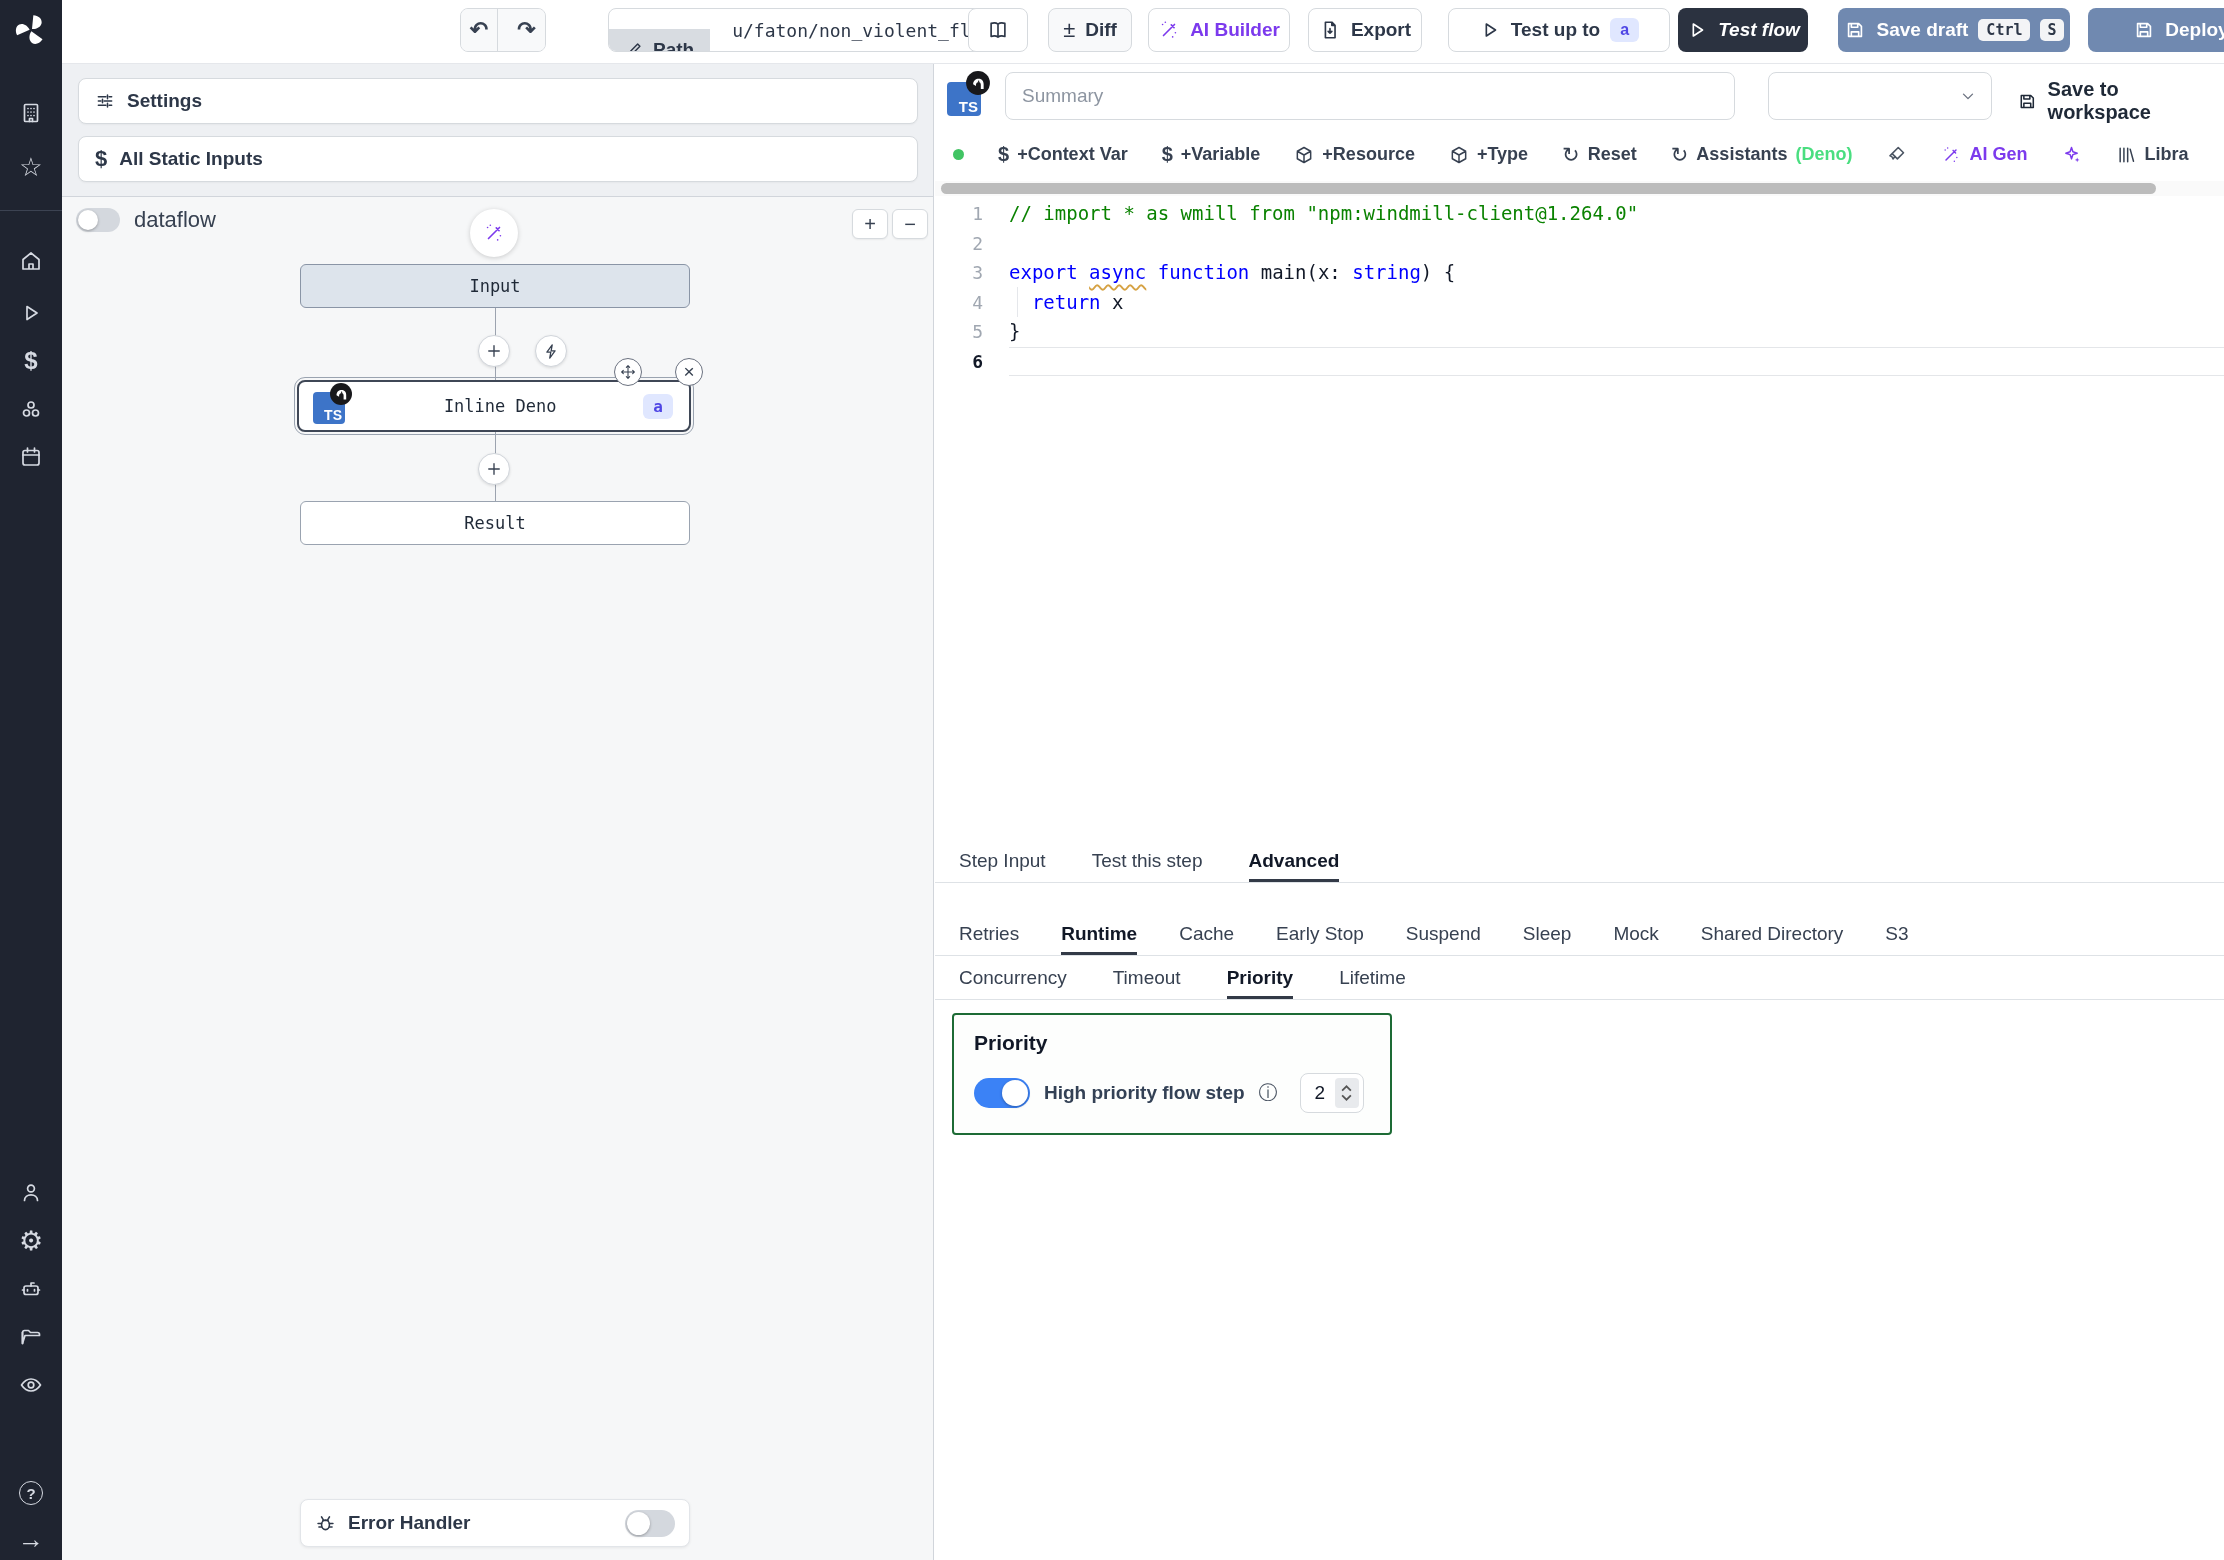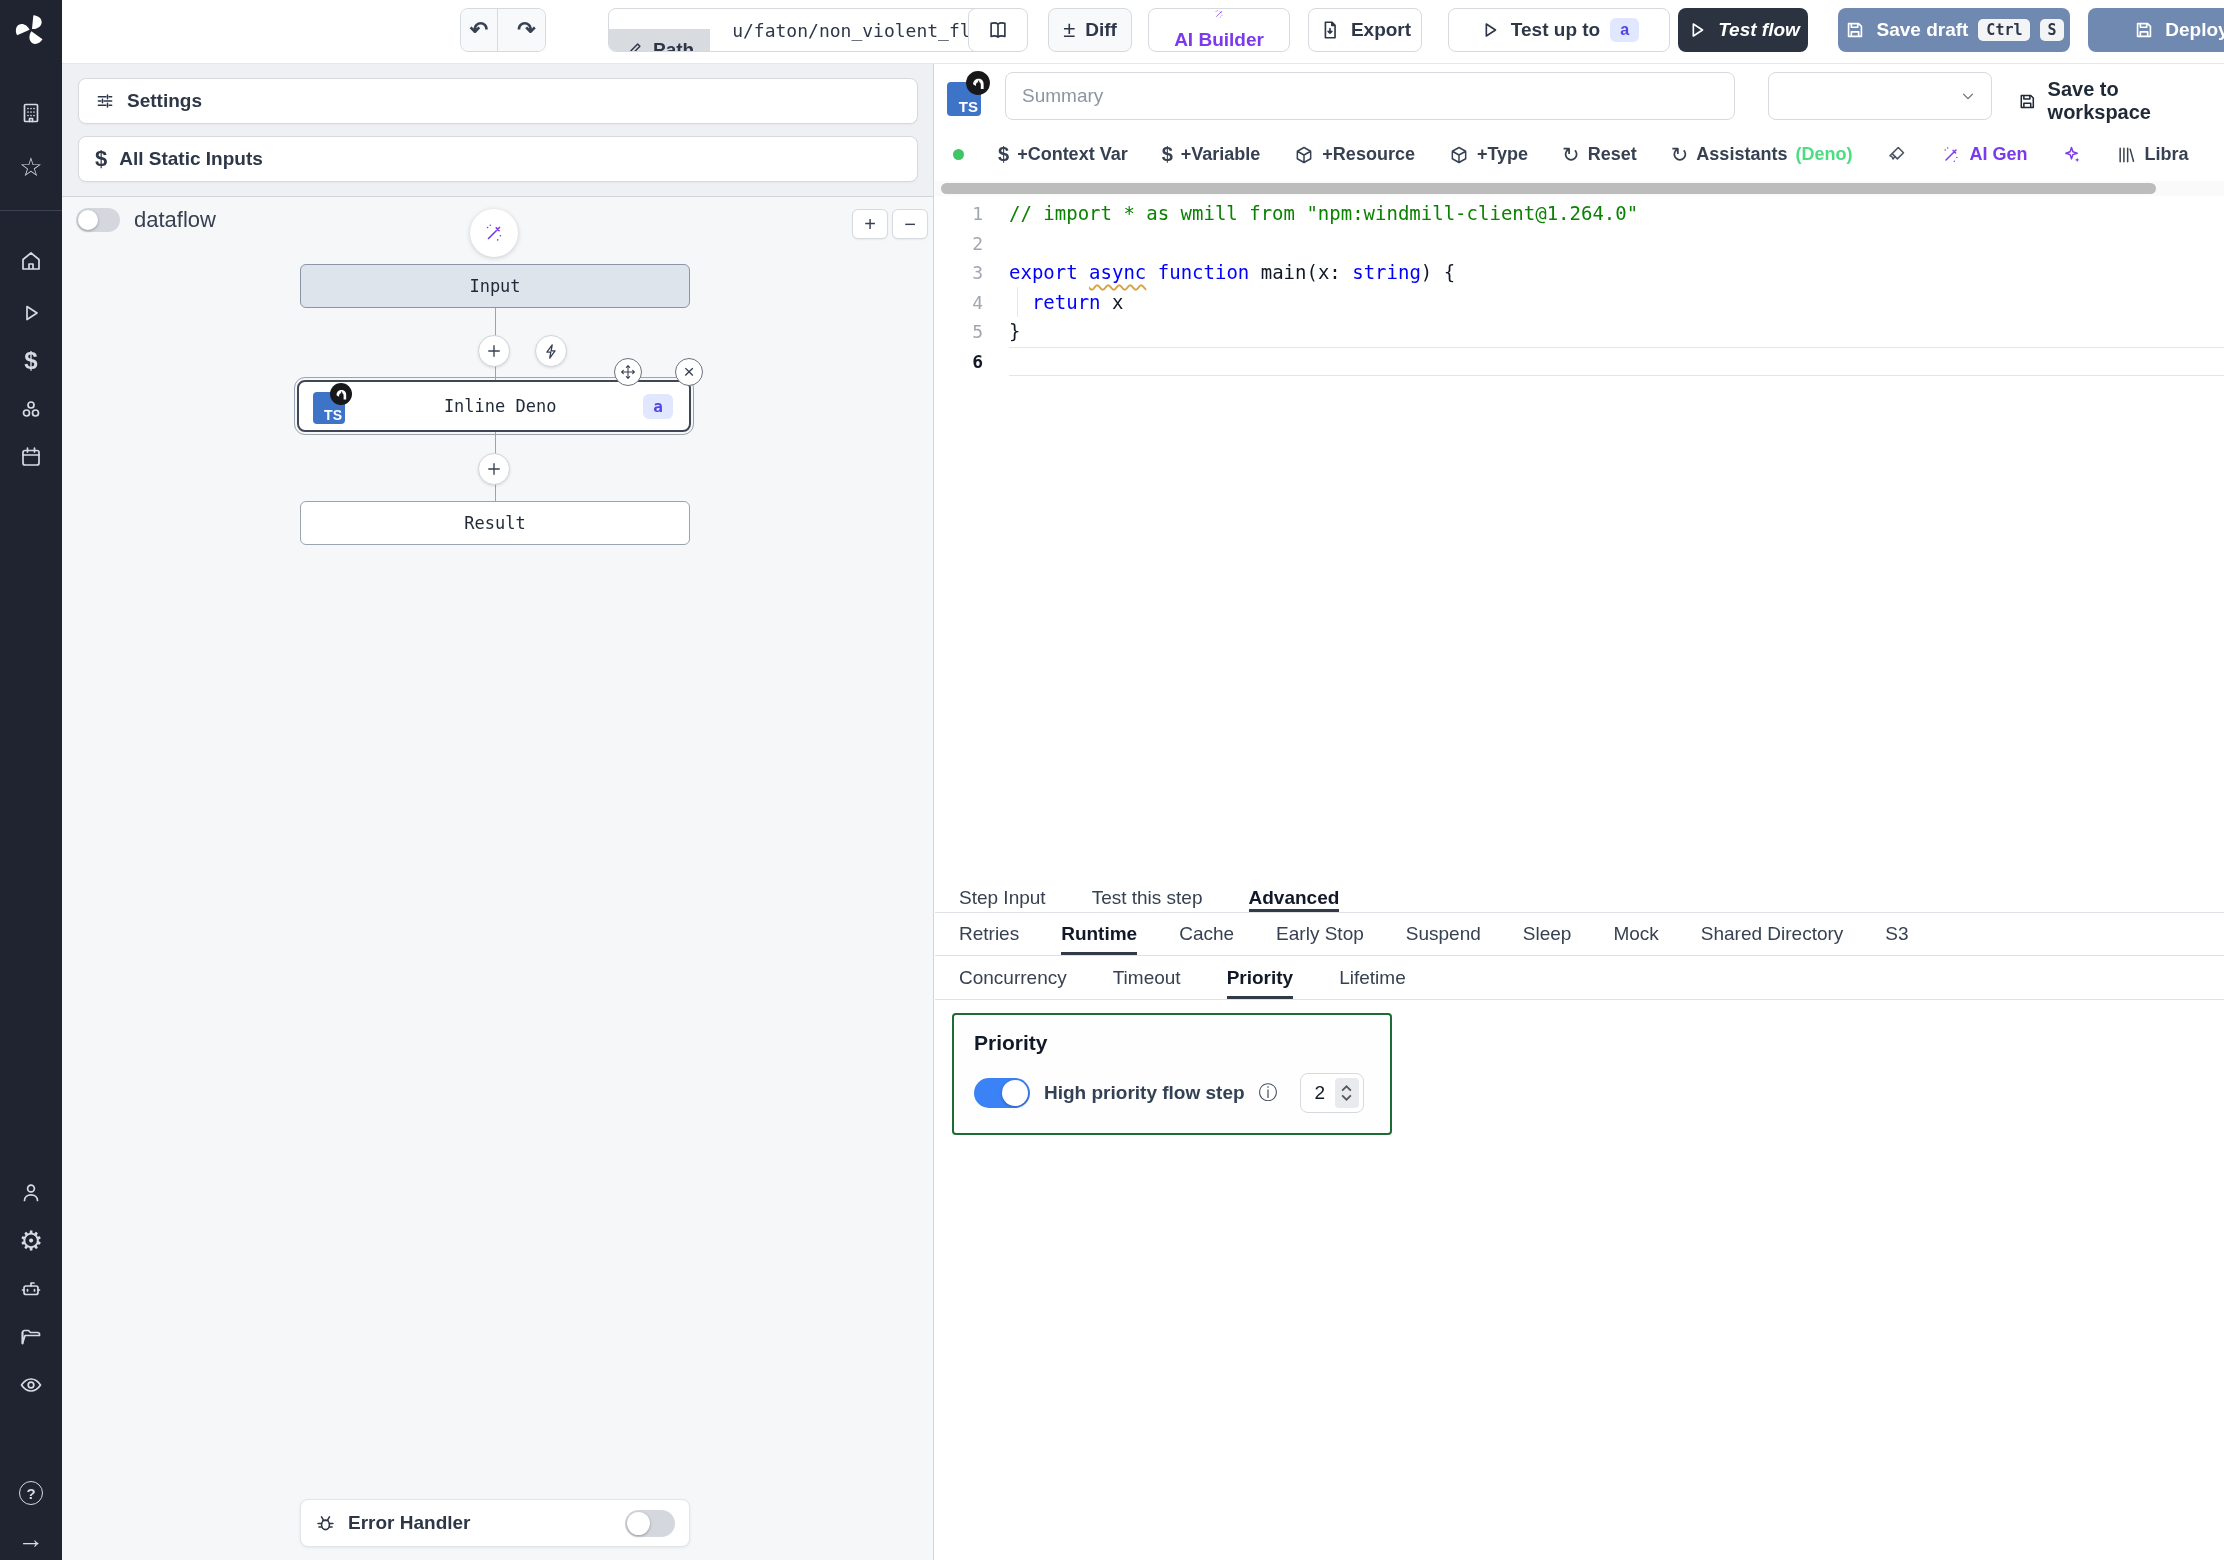--- a/index.html
+++ b/index.html
@@ -22,21 +22,21 @@
   .btn-soft { background:#f8f9fa; }
   .flow-summary-input { left:18px; width:360px; border:1px solid #d6dade; border-radius:8px; padding:0 16px; font-size:19px; font-weight:500; color:#334155; justify-content:flex-start; background:#fff; height:44px; position:absolute; top:8px; display:flex; align-items:center; font-family:"Liberation Sans",sans-serif; }
   .undo-group { left:398px; width:86px; padding:0; overflow:hidden; }
   .undo-group span { width:43px; height:100%; display:flex; align-items:center; justify-content:center; font-size:22px; color:#374151; background:#f8f9fa; }
   .undo-group span:first-child { border-right:1px solid #d6dade; }
   .path-group { left:546px; width:392px; padding:0; overflow:hidden; }
   .path-seg1 { display:flex; align-items:center; gap:9px; background:#d8dce1; height:100%; padding:0 16px; font-weight:700; color:#2d3748;margin-top:39px; }
   .path-seg2 { flex:1; height:100%; display:flex; align-items:center; padding:0 2px 0 12px; font-family:"DejaVu Sans Mono",monospace; font-size:18px; font-weight:500; color:#2d3748; white-space:nowrap; overflow:hidden; background:#fff; }
   .book-btn { left:906px; width:60px; }
   .diff-btn { left:986px; width:84px; }
-  .ai-builder-btn { left:1086px; width:142px; color:#7c3aed;flex-direction:column; }
+  .ai-builder-btn { left:1086px; width:142px; color:#7c3aed; }
   .export-btn { left:1246px; width:114px; }
   .testupto-btn { left:1386px; width:222px; }
   .testflow-btn { left:1616px; width:130px; background:#2b3240; color:#fff; border:none;font-style:italic; }
   .savedraft-btn { left:1776px; width:232px; background:#7089b0; color:#fff; border:none; }
   .deploy-btn { left:2026px; width:186px; background:#7089b0; color:#fff; border:none; }
   .kbd { background:#f3f4f6; color:#2d3748; border-radius:5px; font-size:15px; font-weight:700; padding:2px 8px; font-family:"DejaVu Sans Mono",monospace; }
   .kbd.sq { padding:2px 7px; }
   .badge-a { background:#e0e7ff; color:#4f46e5; font-weight:700; font-size:16px; border-radius:6px; padding:3px 10px; }
   .icon-svg { width:22px; height:22px; stroke:currentColor; fill:none; stroke-width:1.8; stroke-linecap:round; stroke-linejoin:round; }
   .uni { font-size:22px; font-weight:400; line-height:1; }
@@ -81,21 +81,21 @@
   .gutter { width:48px; text-align:right; padding-right:0; color:#a0a7b1; flex:none; font-size:18px; }
   .code-row .code-content { white-space:pre; flex:1; color:#111827; margin-left:26px; }
   .code-row.current .gutter { color:#111827; font-weight:700; }
   .code-row.current .code-content { border-top:1px solid #e4e6e9; border-bottom:1px solid #e4e6e9; }
   .tok-comment { color:#0a8201; }
   .tok-kw { color:#0000ff; }
   .tok-squiggle { text-decoration:underline; text-decoration-style:wavy; text-decoration-color:#d6a243; text-underline-offset:5px; text-decoration-thickness:1.5px; }
   .indent-guide { position:absolute; left:82px; top:91px; width:1px; height:30px; background:#e5e7eb; }
 
   .tabrow { position:absolute; left:0; width:100%; display:flex; align-items:stretch; gap:46px; padding:0 24px; border-bottom:1px solid #dee2e6; background:#fff; }
-  .tabrow-1 { top:806px; height:43px;align-items:flex-end; }
+  .tabrow-1 { top:776px; height:43px; }
   .tabrow-2 { top:849px; height:43px; gap:42px; }
   .tabrow-3 { top:892px; height:44px; }
   .tab { display:flex; align-items:center; font-size:19px; font-weight:500; color:#374151; cursor:pointer; border-bottom:3px solid transparent; padding-top:3px; }
   .tab.active { color:#111827; font-weight:600; border-bottom-color:#333a47; }
 
   .priority-box { position:absolute; left:17px; top:949px; width:440px; height:122px; border:2px solid #1d6b35; border-radius:4px; background:#fdfefd; padding:16px 20px; }
   .priority-title { font-size:21px; font-weight:700; color:#111827; }
   .priority-row { display:flex; align-items:center; gap:14px; margin-top:18px; }
   .sw-on { background:#3b82f6; }
   .pr-label { font-size:19px; font-weight:600; color:#334155; }

